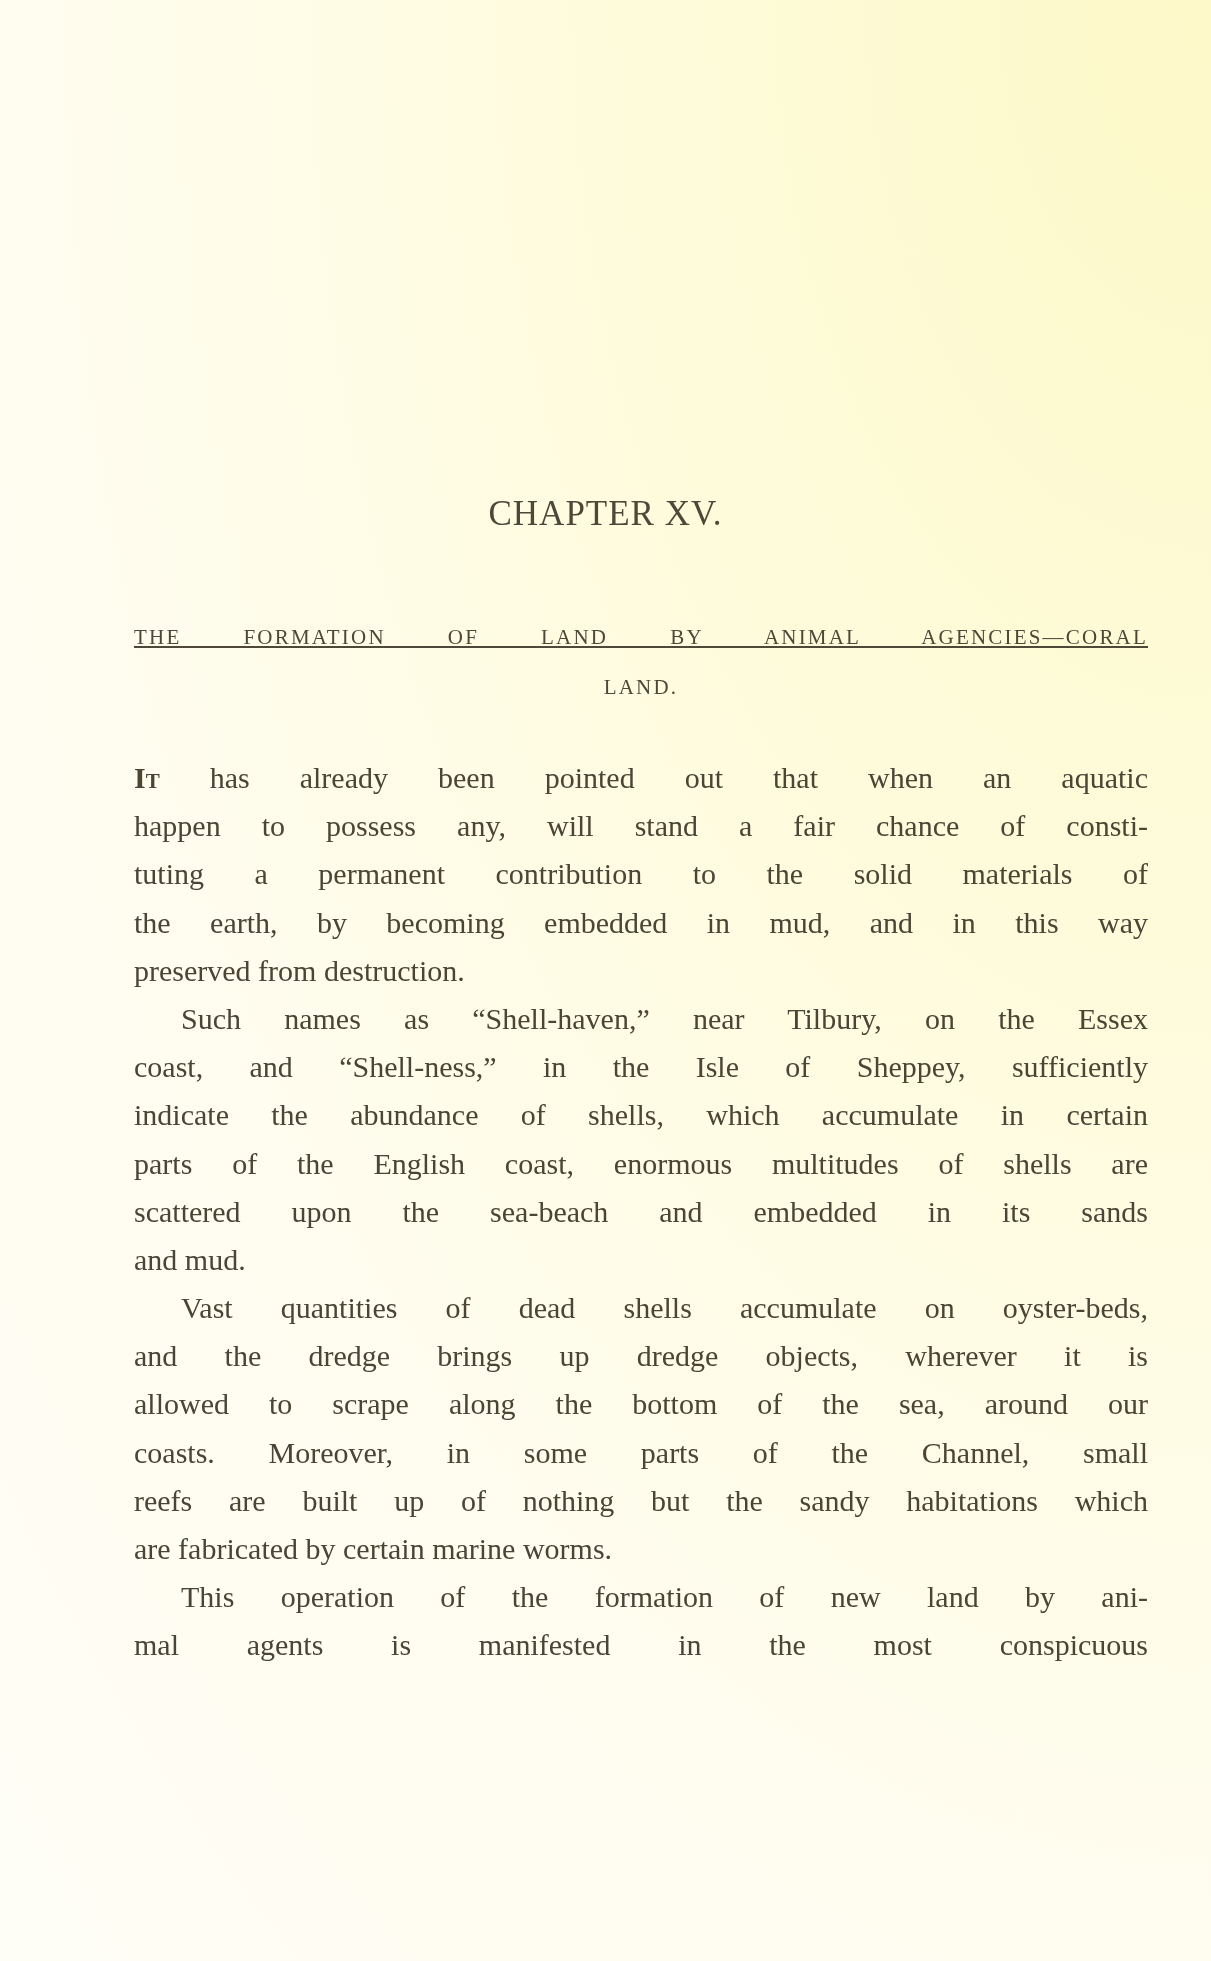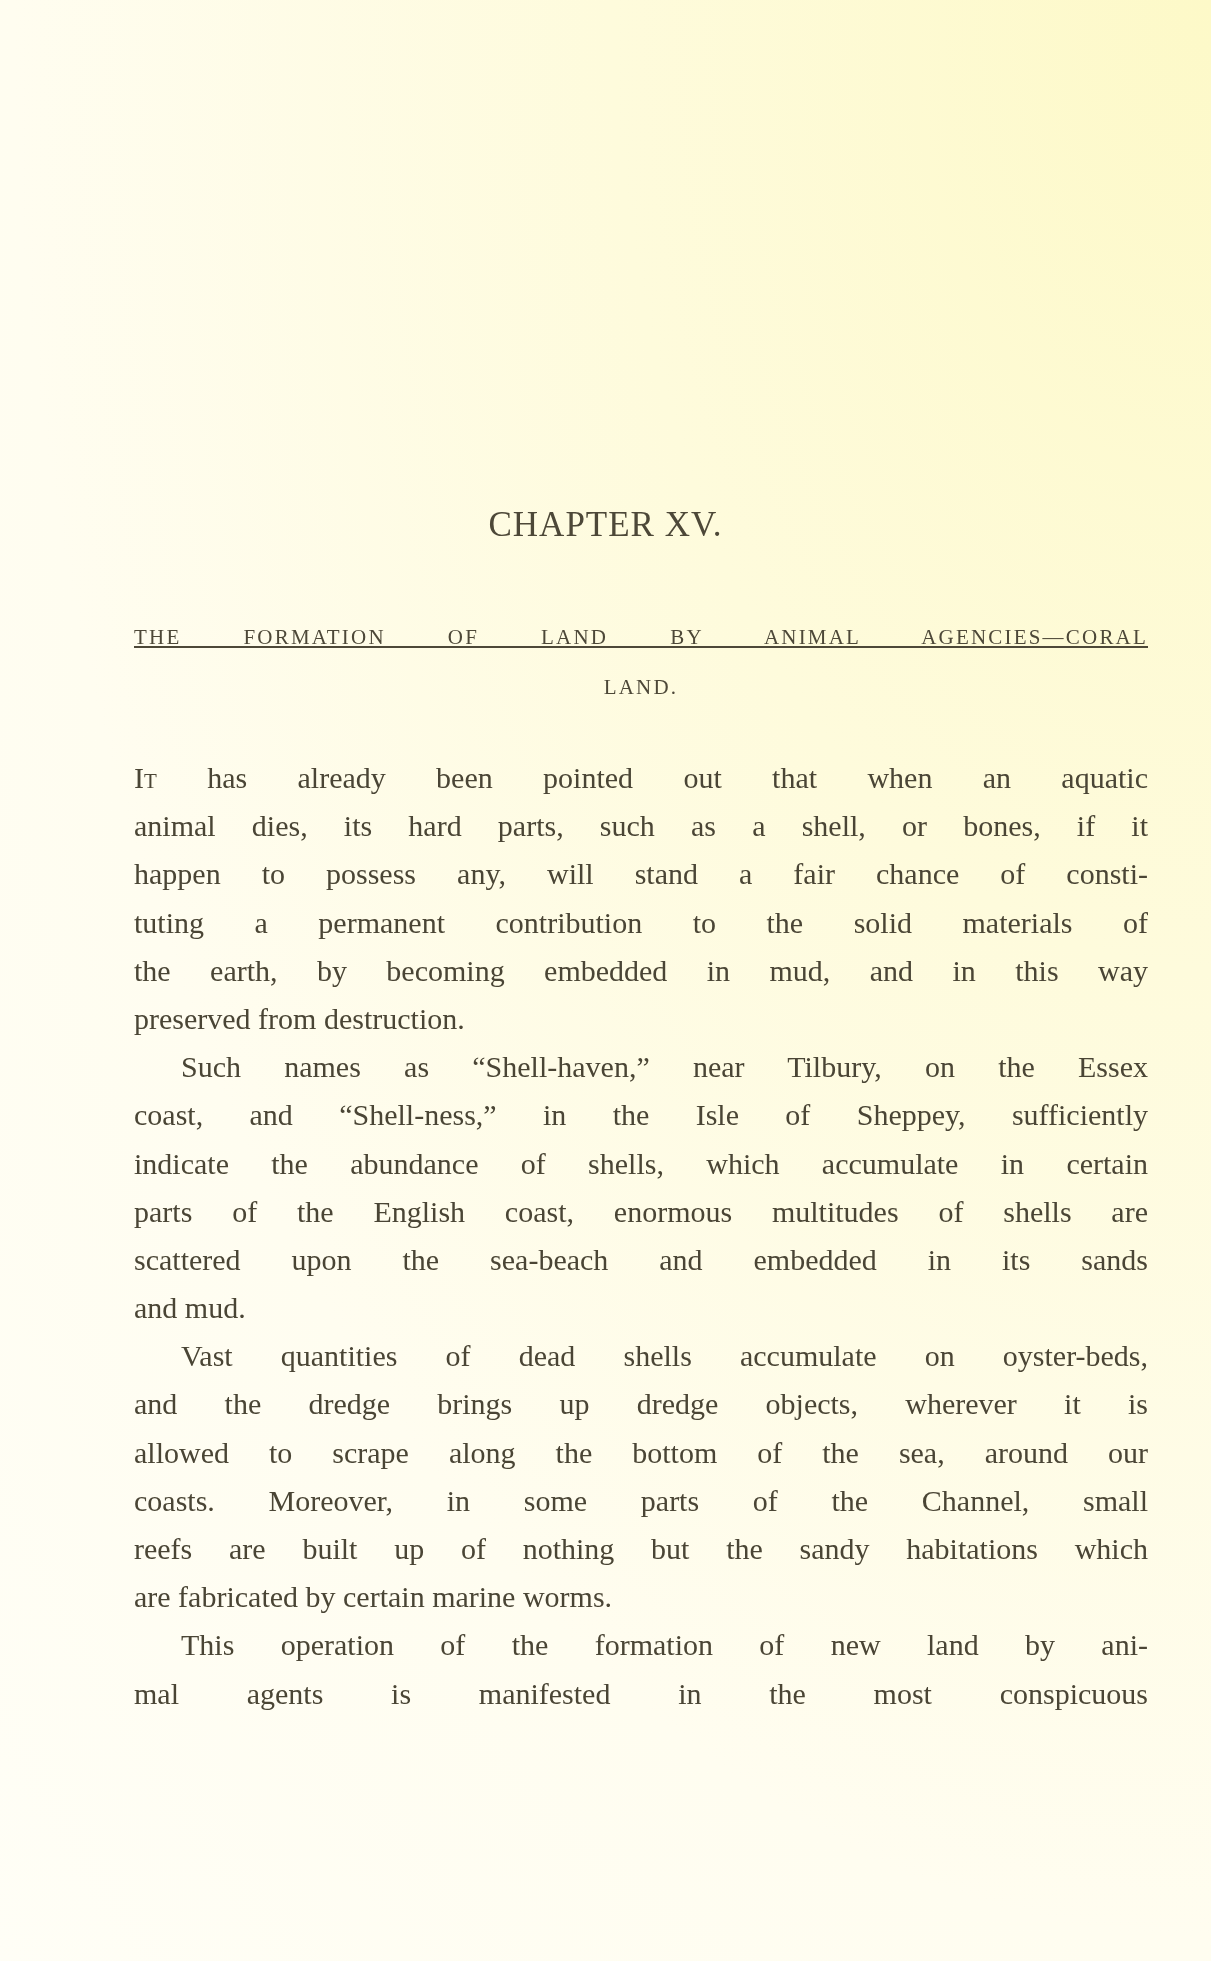--- a/index.html
+++ b/index.html
@@ -25,21 +25,20 @@
     .chapter-heading {
       position: absolute;
       left: 0;
       width: 1211px;
       top: 494px;
       text-align: center;
       font-size: 35px;
       letter-spacing: 1px;
       line-height: 40px;
       color: #4d4838;
-      margin-top: 11px;
     }
     .chapter-subtitle {
       position: absolute;
       left: 134px;
       width: 1014px;
       top: 612px;
       font-size: 21px;
       letter-spacing: 2.2px;
       line-height: 50px;
       color: #4d4838;
@@ -73,39 +72,39 @@
       height: 48.2px;
     }
     .line.last {
       text-align-last: left;
     }
     .line.indent {
       padding-left: 47px;
     }
     .smallcaps {
       font-variant: small-caps;
+      font-weight: bold;
     }
   </style>
 </head>
 <body>
 
 <div class="page">
 
   <div class="chapter-heading">CHAPTER XV.</div>
 
   <div class="chapter-subtitle">
     <span class="sub-line justify">THE FORMATION OF LAND BY ANIMAL AGENCIES—CORAL</span>
     <span class="sub-line center">LAND.</span>
   </div>
 
   <div class="body-text">
 
     <div>
       <span class="line"><span class="smallcaps">It</span><span> has already been pointed out that when an aquatic</span></span>
-      <span class="line">animal dies, its hard parts, such as a shell, or bones, if it</span>
       <span class="line">happen to possess any, will stand a fair chance of consti-</span>
       <span class="line">tuting a permanent contribution to the solid materials of</span>
       <span class="line">the earth, by becoming embedded in mud, and in this way</span>
       <span class="line last">preserved from destruction.</span>
     </div>
 
     <div>
       <span class="line indent">Such names as “Shell-haven,” near Tilbury, on the Essex</span>
       <span class="line">coast, and “Shell-ness,” in the Isle of Sheppey, sufficiently</span>
       <span class="line">indicate the abundance of shells, which accumulate in certain</span>

